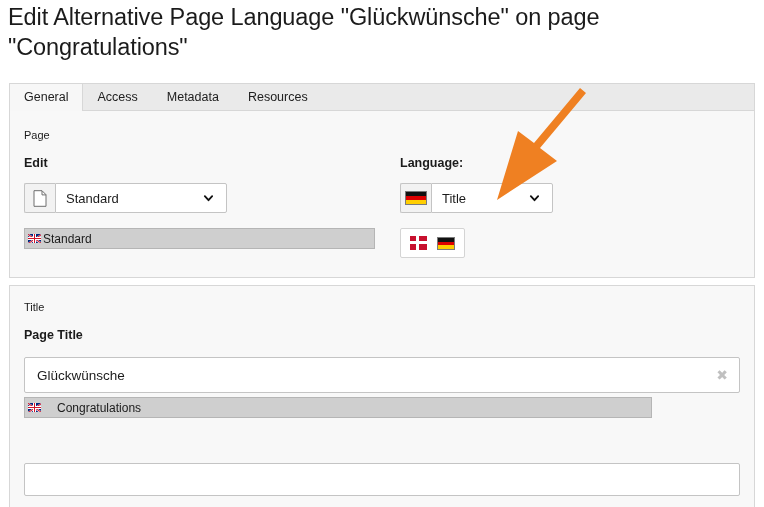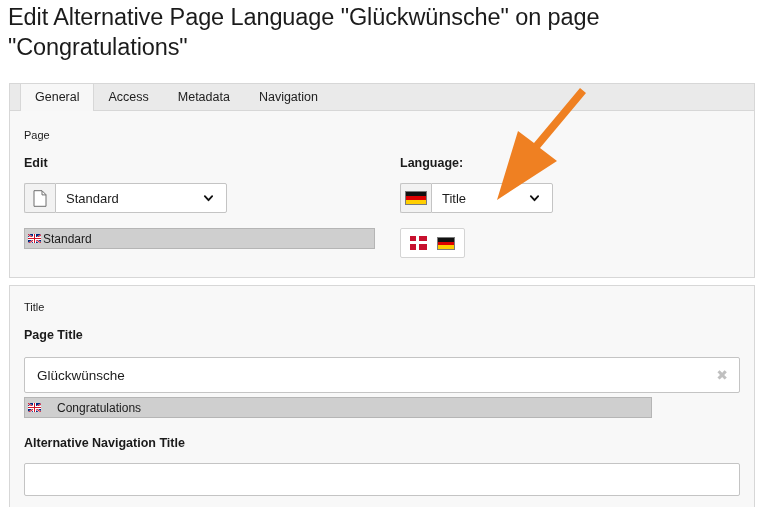--- a/index.html
+++ b/index.html
@@ -35,21 +35,20 @@
     left: 9px;
     top: 83px;
     width: 746px;
     height: 28px;
     background: #eaeaea;
     border: 1px solid #d7d7d7;
     border-bottom: none;
     box-sizing: border-box;
     display: flex;
     align-items: stretch;
-    padding-left: 11px;
   }
   .tab {
     font-size: 12.5px;
     line-height: 26px;
     padding: 0 14px;
     color: #212121;
     box-sizing: border-box;
     border-right: 1px solid transparent;
     cursor: pointer;
     white-space: nowrap;
@@ -243,21 +242,21 @@
 </style>
 </head>
 <body>
 
 <div class="page-heading">Edit Alternative Page Language "Glückwünsche" on page "Congratulations"</div>
 
 <div class="tabbar">
   <div class="tab active"><span>General</span></div>
   <div class="tab"><span>Access</span></div>
   <div class="tab"><span>Metadata</span></div>
-  <div class="tab"><span>Navigation</span></div>
+  <div class="tab"><span>Resources</span></div>
 </div>
 
 <div class="panel" id="panel-page">
 
   <div class="section-heading" style="left:14px; top:18px;">Page</div>
 
   <div class="field-label" style="left:14px; top:45px;">Edit</div>
 
   <div class="select-group" style="left:14px; top:72px;">
     <div class="select-prefix">
@@ -327,21 +326,20 @@
         <span class="r1"></span>
         <span class="r2"></span>
       <span class="cw-h"></span>
         <span class="cw-v"></span>
         <span class="cr-h"></span>
         <span class="cr-v"></span>
     </span>
     <span class="hint-text">Congratulations</span>
   </div>
 
-  <div class="field-label" style="left:14px; top:150px;">Alternative Navigation Title</div>
 
   <div class="text-input" style="left:14px; top:177px; width:716px; height:33px;">
     <span></span>
   </div>
 
 </div>
 
 <svg id="arrow-annotation">
   <g fill="#ef8022">
     <path d="M586,93 L540,148 L557,161 L497,200 L518,131 L534,143 L580,88 Z"></path>

